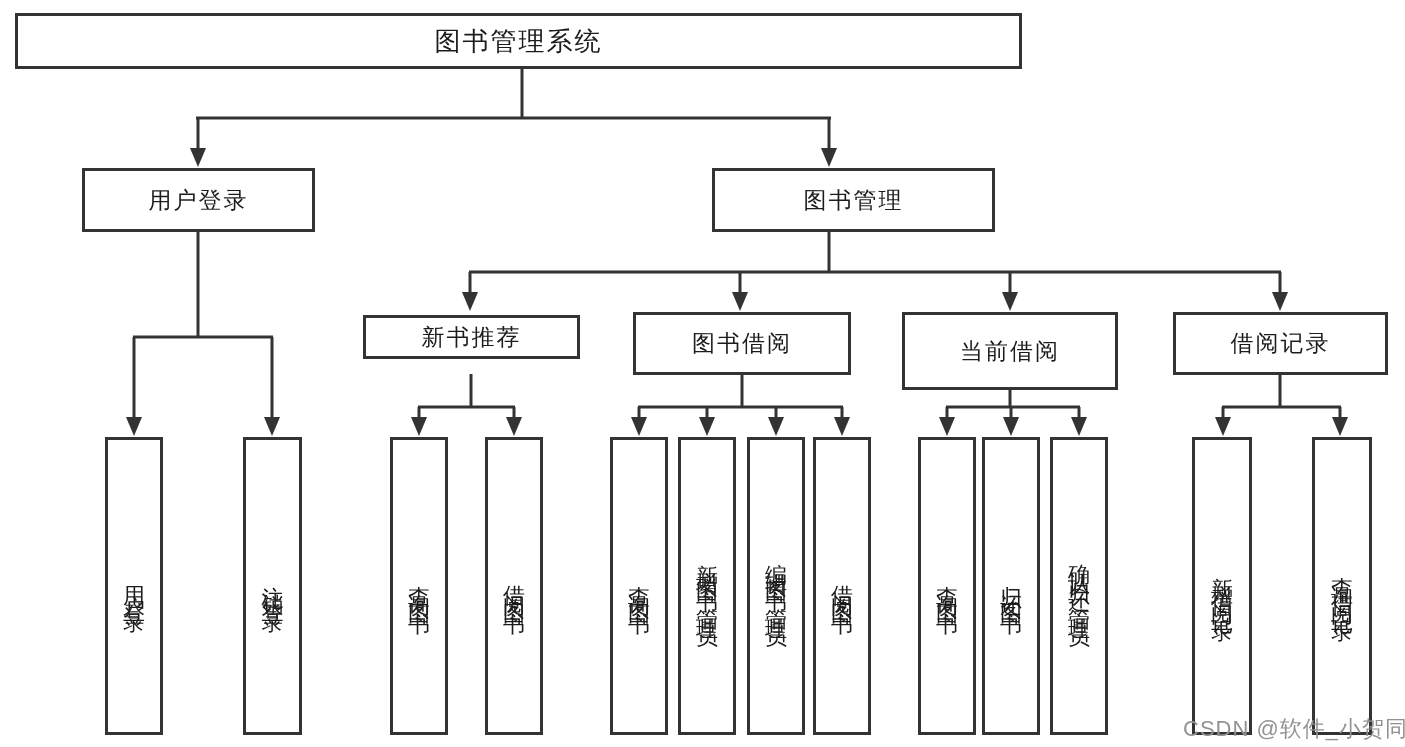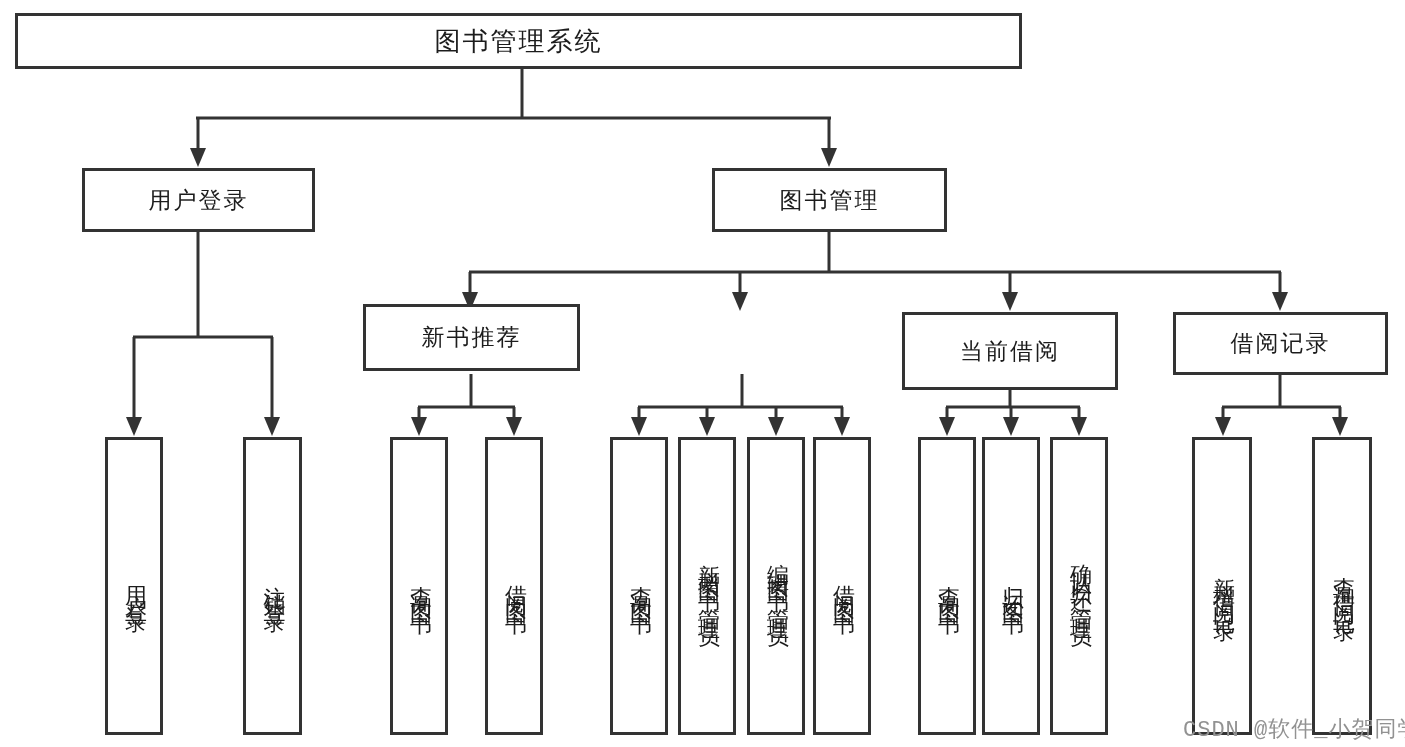--- a/index.html
+++ b/index.html
@@ -6,21 +6,21 @@
     --line-color:#333333;
     --text-color:#1c1c1c;
     --watermark-color:#929292;
     --background-color:#ffffff;
   }
   *{margin:0;padding:0;box-sizing:border-box}
   html,body{background:var(--background-color)}
   .canvas{
     position:relative;width:1405px;height:747px;overflow:hidden;
     background:var(--background-color);
-    font-family:Liberation Mono, monospace;
+    font-family:Liberation Sans, sans-serif;
     color:var(--text-color);
   }
   .connector-layer{position:absolute;left:0;top:0;z-index:1}
   .cline{stroke:var(--line-color);stroke-width:3}
   .ahead{fill:var(--line-color)}
   .node{
     position:absolute;z-index:2;background:#fff;
     border:3px solid var(--line-color);
     display:flex;align-items:center;justify-content:center;
     font-size:23px;letter-spacing:2px;white-space:nowrap;
@@ -110,26 +110,29 @@
     <polygon class="ahead" points="1332,417 1348,417 1340,436"></polygon>
   </svg>
 
   <div class="node root" style="left:15px;top:13px;width:1007px;height:56px">
     <span>图书管理系统</span>
   </div>
 
   <div class="node" style="left:82px;top:168px;width:233px;height:64px">
     <span>用户登录</span>
   </div>
-  <div class="node" style="left:712px;top:168px;width:235px;height:64px">
+  <div class="node" style="left:712px;top:168px;width:283px;height:64px">
     <span>图书管理</span>
   </div>
 
-  <div class="node" style="left:363px;top:304px;width:217px;height:67px">
+  <div class="node" style="left:363px;top:315px;width:217px;height:44px">
     <span>新书推荐</span>
+  </div>
+  <div class="node" style="left:633px;top:312px;width:218px;height:63px">
+    <span>图书借阅</span>
   </div>
   <div class="node" style="left:902px;top:312px;width:216px;height:78px">
     <span>当前借阅</span>
   </div>
   <div class="node" style="left:1173px;top:312px;width:215px;height:63px">
     <span>借阅记录</span>
   </div>
 
   <div class="vnode" style="left:105px">
     <span>用户登录</span>

